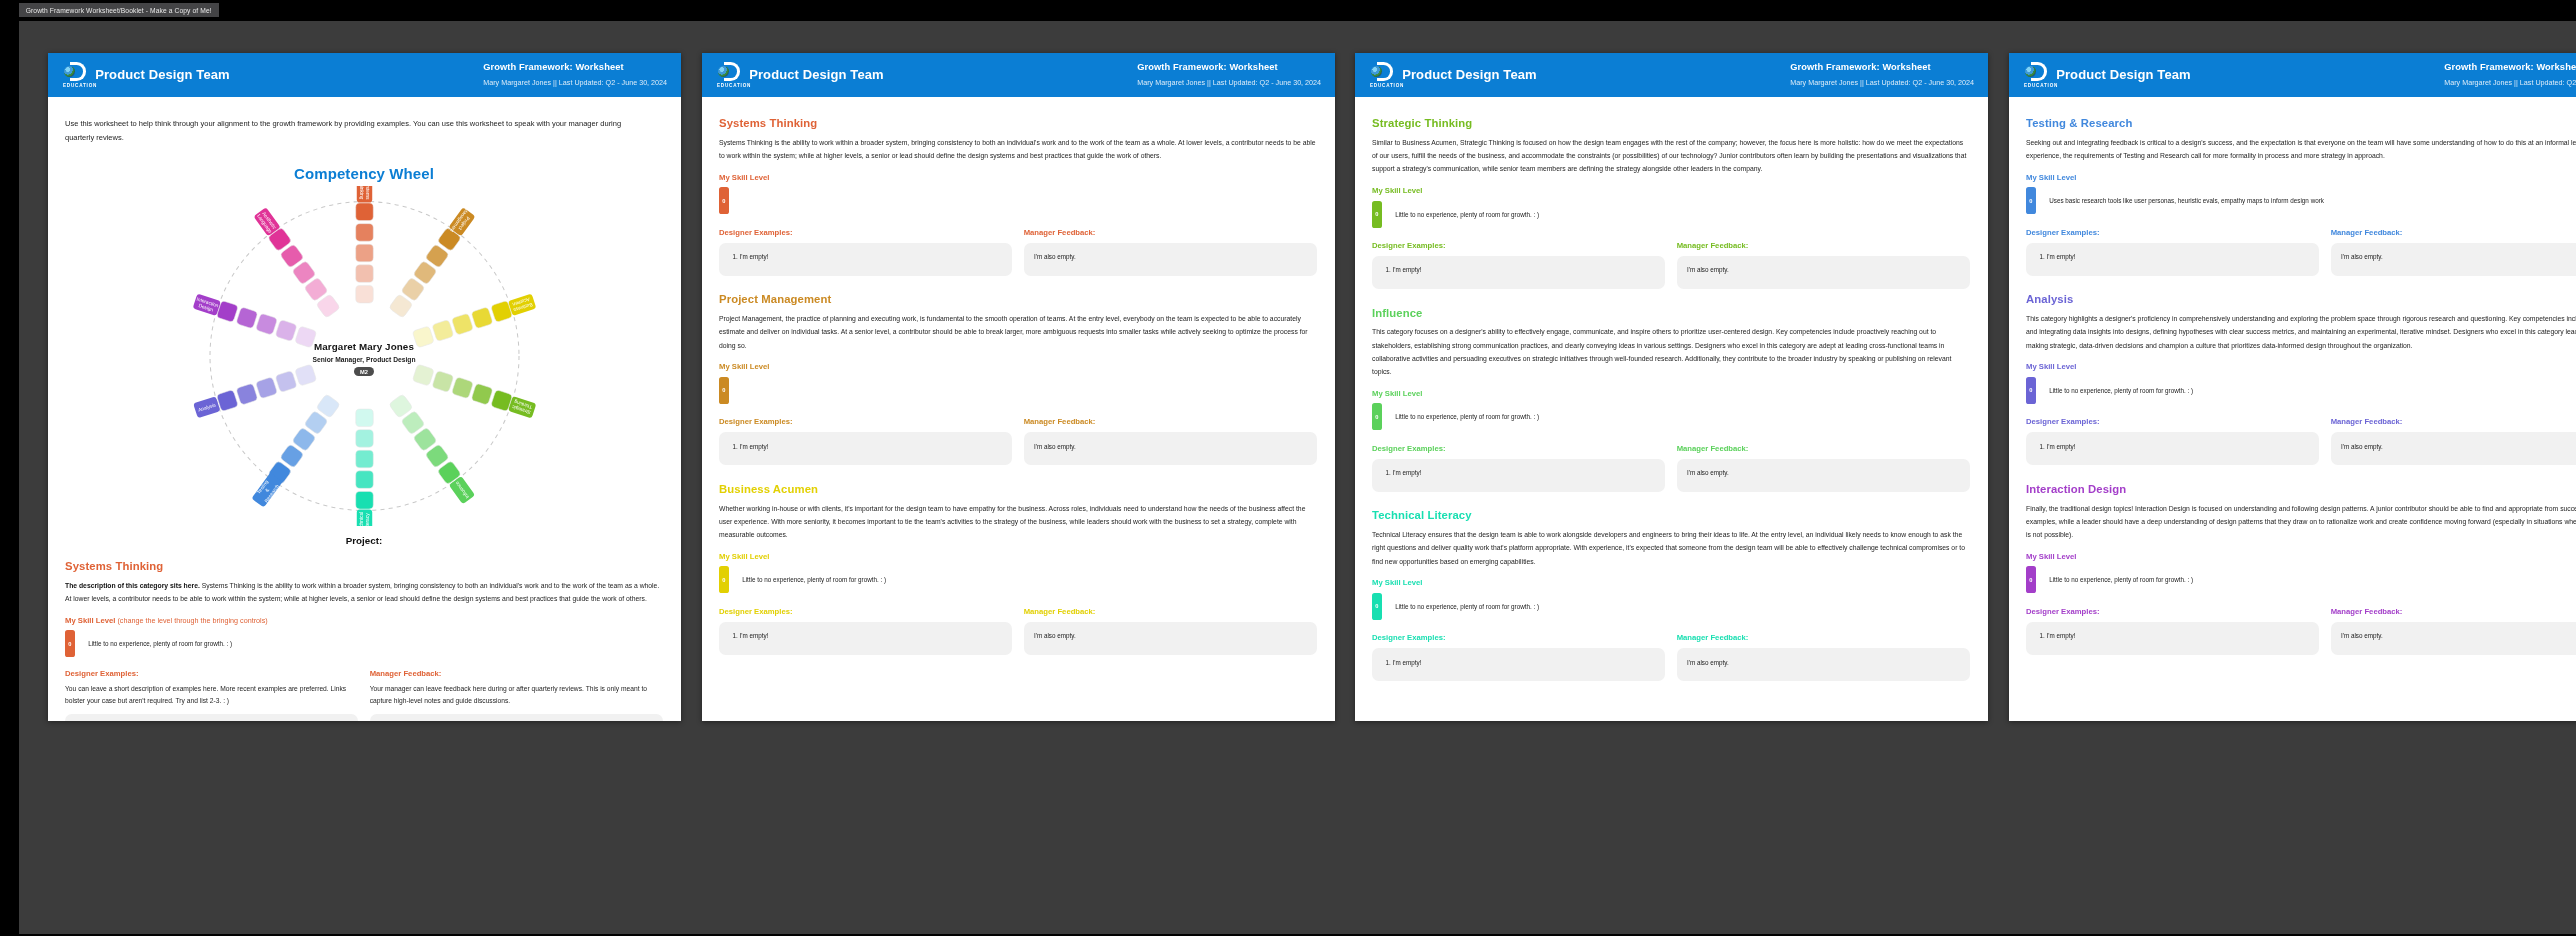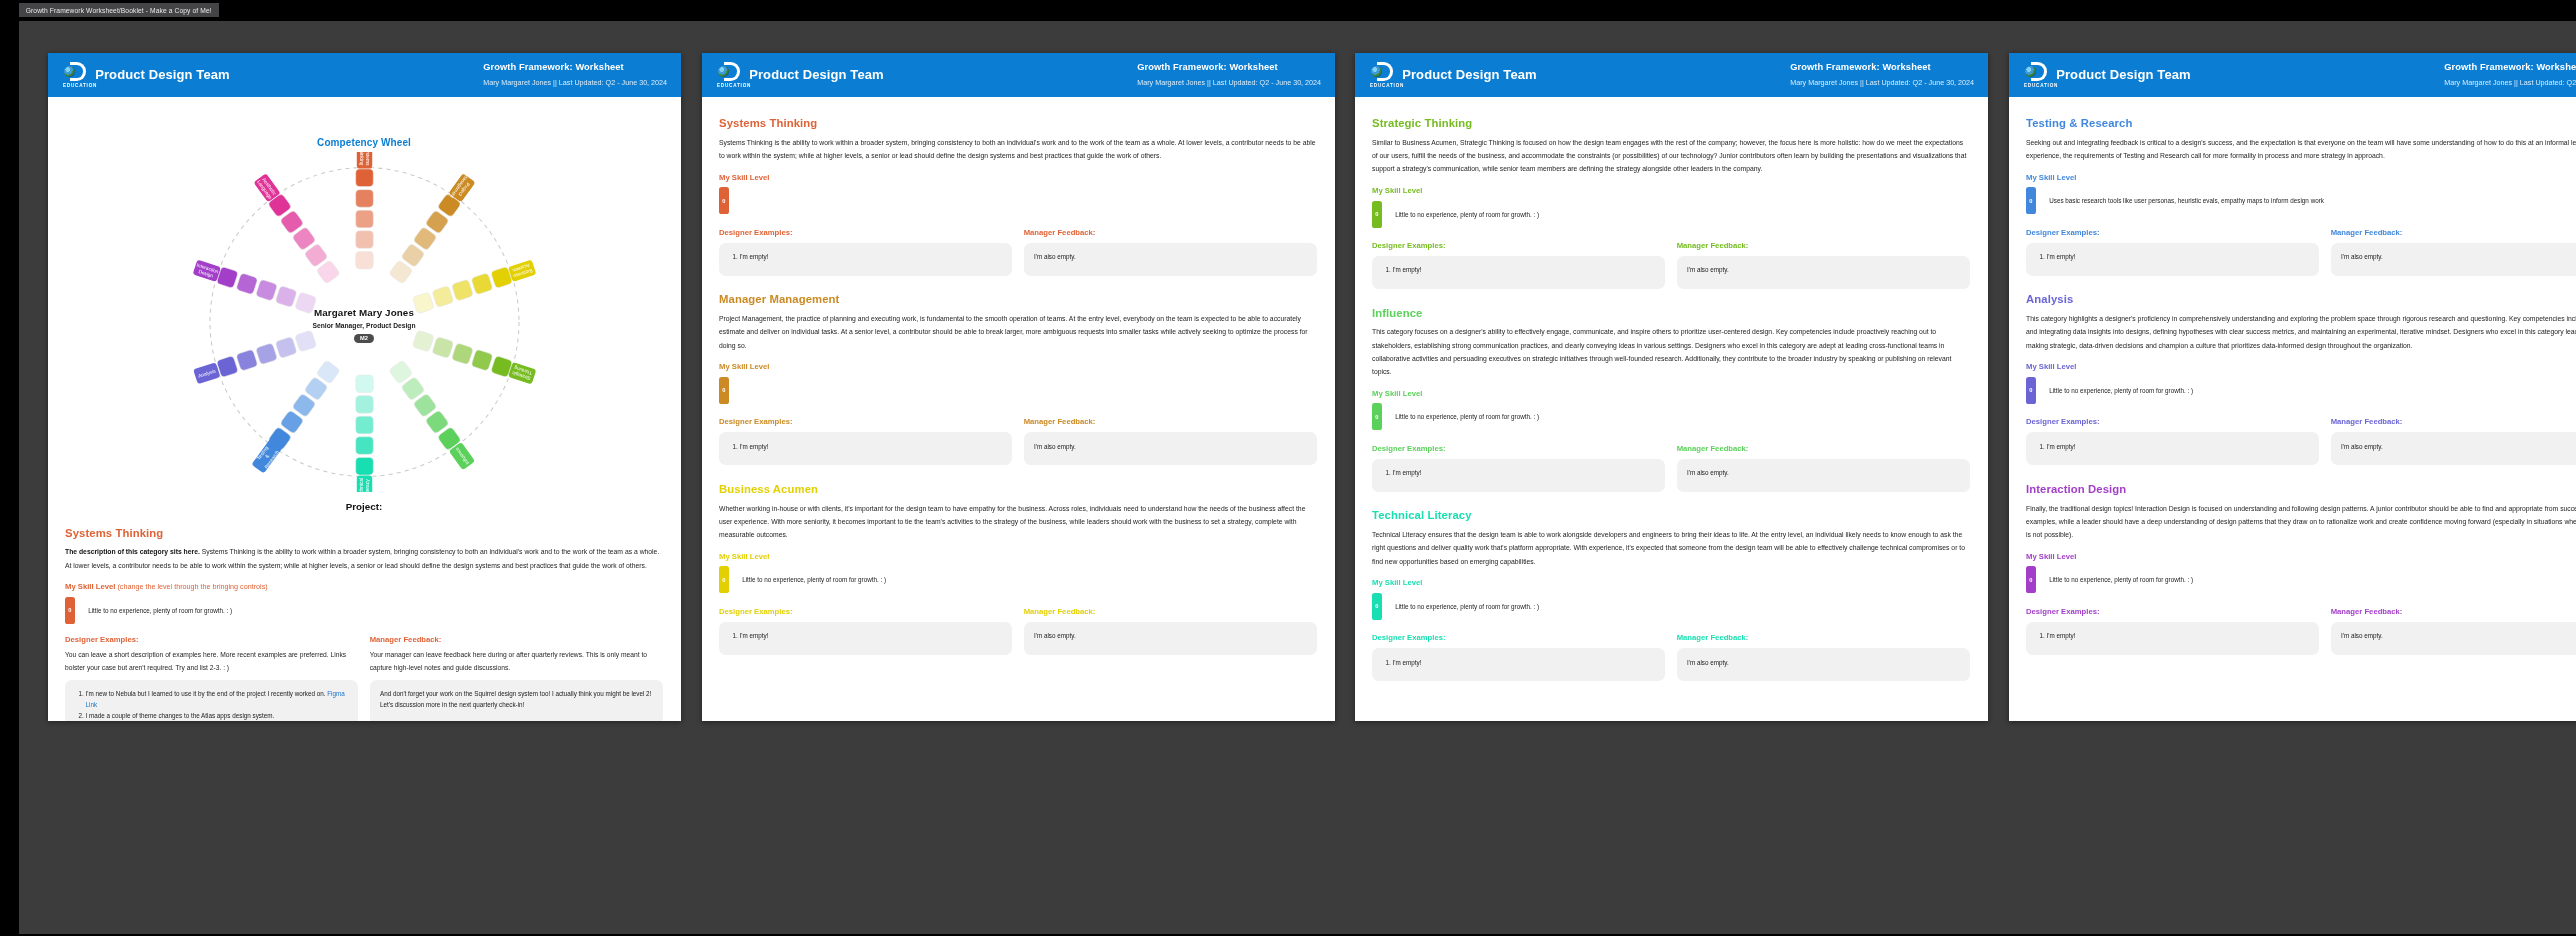--- a/index.html
+++ b/index.html
@@ -66,21 +66,21 @@
   .doc-title { color: #fff; font-size: 9.3px; font-weight: 700; letter-spacing: 0.1px; }
   .doc-sub { color: #dcecf9; font-size: 7.2px; margin-top: 6px; }
 
   .page-body { padding: 20.6px 17.5px 0 17.5px; }
 
   .intro { font-size: 7.5px; line-height: 1.85; color: #1d1d1d; max-width: 582px; }
 
   
   .wheel-title {
     text-align: center; color: #0b7ed4;
-    font-size: 10px; font-weight: 800; margin: 19.6px 0 0 0; letter-spacing: 0.1px;
+    font-size: 15px; font-weight: 800; margin: 19.6px 0 0 0; letter-spacing: 0.1px;
   }
   .wheel-wrap { position: relative; width: 515px; height: 340px; margin: 4.1px auto 0 auto; }
   .wheel-svg { position: absolute; left: 0; top: 0; }
   .wheel-center {
     position: absolute; left: 0; right: 0; top: 155px; text-align: center;
   }
   .wc-name { font-size: 9.8px; font-weight: 700; color: #141414; letter-spacing: 0.1px; }
   .wc-role { font-size: 6.7px; font-weight: 700; color: #1c1c1c; margin-top: 4.6px; }
   .wc-band {
     display: inline-block; margin-top: 4.1px;
@@ -147,20 +147,21 @@
               <div class="edu">EDUCATION</div>
             </div>
             <div class="brand-name">Product Design Team</div>
           </div>
           <div class="header-right">
             <div class="doc-title">Growth Framework: Worksheet</div>
             <div class="doc-sub">Mary Margaret Jones || Last Updated: Q2 - June 30, 2024</div>
           </div>
         </div>
         <div class="page-body">
+          <p class="intro">Use this worksheet to help think through your alignment to the growth framework by providing examples. You can use this worksheet to speak with your manager during quarterly reviews.</p>
           <div class="wheel-title">Competency Wheel</div>
           <div class="wheel-wrap">
             <svg class="wheel-svg" width="515" height="340" viewBox="0 0 1000 660">
               <circle cx="500" cy="330" r="300" fill="none" stroke="#c9c9c9" stroke-width="2" stroke-dasharray="8 8"></circle>
               <g transform="translate(500,210) rotate(0)">
                 <rect x="-17" y="-17" width="34" height="34" rx="8" fill="#df6236" fill-opacity="0.20" stroke="#e6e6e6" stroke-width="1"></rect>
               </g>
               <g transform="translate(500,170) rotate(0)">
                 <rect x="-17" y="-17" width="34" height="34" rx="8" fill="#df6236" fill-opacity="0.40" stroke="#e6e6e6" stroke-width="1"></rect>
               </g>
@@ -417,21 +418,21 @@
               </div>
               <div class="col">
                 <div class="col-head" style="color: rgb(223, 98, 54);">Manager Feedback:</div>
                 <div class="entry-box">
                   <p>I'm also empty.</p>
                 </div>
               </div>
             </div>
           </div>
           <div class="sec">
-            <div class="sec-title" style="color: rgb(203, 138, 35);">Manager Management</div>
+            <div class="sec-title" style="color: rgb(203, 138, 35);">Project Management</div>
             <div class="sec-desc">Project Management, the practice of planning and executing work, is fundamental to the smooth operation of teams. At the entry level, everybody on the team is expected to be able to accurately estimate and deliver on individual tasks. At a senior level, a contributor should be able to break larger, more ambiguous requests into smaller tasks while actively seeking to optimize the process for doing so.</div>
             <div class="skill-head" style="color: rgb(203, 138, 35);">My Skill Level</div>
             <div class="skill-row">
               <div class="skill-chip" style="background: rgb(203, 138, 35);">0</div>
               <div class="skill-text"></div>
             </div>
             <div class="two-col">
               <div class="col">
                 <div class="col-head" style="color: rgb(203, 138, 35);">Designer Examples:</div>
                 <div class="entry-box">

